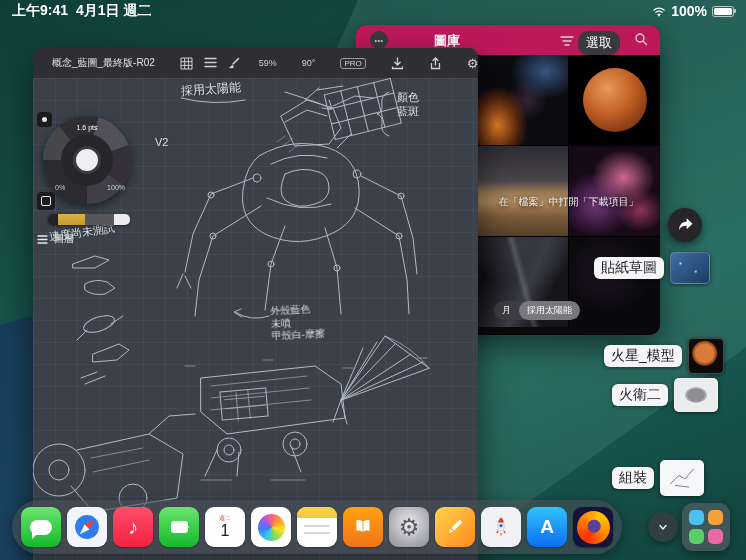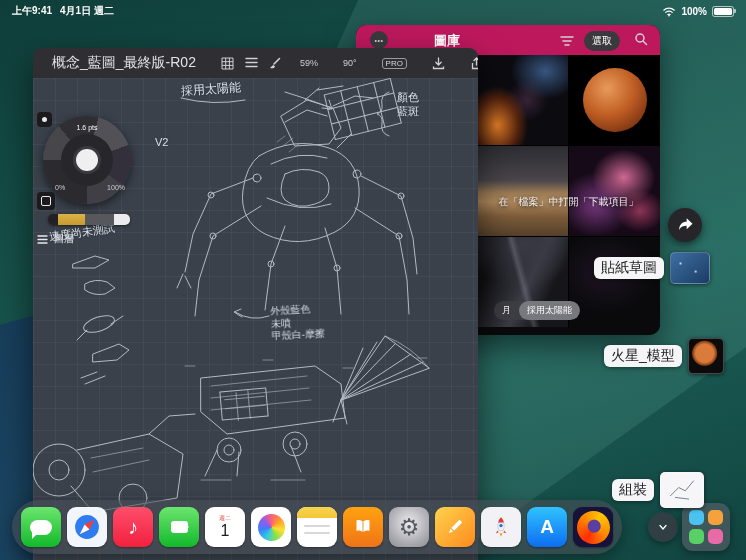--- a/index.html
+++ b/index.html
@@ -4,35 +4,35 @@
 <style>
   html,body{margin:0;padding:0;background:#000;}
   .screen{position:relative;width:746px;height:560px;overflow:hidden;
     font-family:"Liberation Sans","DejaVu Sans",sans-serif;-webkit-font-smoothing:antialiased;}
   
   .desktop{position:absolute;inset:0;background:linear-gradient(160deg,#0f3e3a 0%,#17524b 38%,#1c5f56 62%,#114440 100%);}
   .desk-light{position:absolute;inset:0;background:rgba(125,200,185,.15);clip-path:polygon(48% 0,100% 0,100% 62%,60% 100%,38% 30%);}
   .desk-blue{position:absolute;inset:0;background:rgba(25,45,105,.55);clip-path:polygon(0 58%,11% 54%,7% 100%,0 100%);}
   
   .statusbar{position:absolute;top:0;left:0;right:0;height:22px;z-index:6;display:flex;align-items:center;
-    justify-content:space-between;padding:0 12px;color:#fff;font-size:10px;font-weight:bold;}
+    justify-content:space-between;padding:0 12px;color:#fff;font-size:14px;font-weight:bold;}
   .sb-left{display:flex;gap:8px}
   .sb-right{display:flex;align-items:center;gap:5px}
   .batt{width:20px;height:9px;border:1px solid rgba(255,255,255,.65);border-radius:2.5px;position:relative}
   .batt::before{content:"";position:absolute;inset:1px;background:#fff;border-radius:1.5px}
   .batt::after{content:"";position:absolute;right:-3px;top:2.5px;width:2px;height:4px;background:rgba(255,255,255,.65);border-radius:0 1px 1px 0}
   
   .photos-win{position:absolute;left:356px;top:25px;width:304px;height:310px;background:#0a0a0c;border-radius:10px;
     overflow:hidden;z-index:10;box-shadow:0 12px 30px rgba(0,0,0,.5);}
   .ph-titlebar{position:absolute;top:0;left:0;right:0;height:30px;background:#be185d;}
   .ph-ellipsis{position:absolute;left:14px;top:6px;width:18px;height:18px;border-radius:50%;background:#3a3a3e;color:#d8d8dc;
     font-size:7px;letter-spacing:.5px;display:flex;align-items:center;justify-content:center}
   .ph-title{position:absolute;left:78px;top:7px;color:#fff;font-size:13px;font-weight:bold}
   .ph-filter{position:absolute;right:86px;top:8px}
-  .ph-select{position:absolute;right:40px;top:6px;background:#3a3a3e;color:#fff;font-size:10px;padding:3px 8px;border-radius:10px}
+  .ph-select{position:absolute;right:40px;top:6px;background:#3a3a3e;color:#fff;font-size:13px;padding:3px 8px;border-radius:10px}
   .ph-search{position:absolute;right:12px;top:7px}
   .ph-grid{position:absolute;top:30px;right:0;width:183px;display:grid;grid-template-columns:91px 91px;grid-auto-rows:90px;gap:1px;background:#000}
   .ph{width:91px;height:90px}
   .ph1{background:radial-gradient(40px 50px at 22% 78%,rgba(235,130,40,.95),rgba(160,60,10,.45) 55%,transparent 78%),
        radial-gradient(50px 40px at 75% 18%,rgba(70,110,165,.75),transparent 70%),
        radial-gradient(30px 30px at 55% 50%,rgba(120,70,110,.4),transparent 70%),#0b0b10;}
   .ph2{background:#000;display:flex;align-items:center;justify-content:center}
   .mars-ball{width:64px;height:64px;border-radius:50%;
     background:radial-gradient(circle at 38% 32%,#e89a5a,#c05e24 45%,#7e3512 80%,#591f08);}
   .ph3{background:linear-gradient(180deg,#2c2c32 0%,#49454a 38%,#9a7a55 52%,#b08a5e 62%,#7e5c3a 78%,#53402a 100%);}
@@ -47,21 +47,21 @@
     text-shadow:0 1px 4px rgba(0,0,0,.9);z-index:3}
   .ph-seg{position:absolute;top:276px;left:138px;display:flex;align-items:center;background:rgba(62,62,68,.85);
     border-radius:12px;color:#fff;font-size:9px;z-index:3;overflow:hidden}
   .ph-seg .seg{padding:3px 8px}
   .ph-seg .seg.active{background:rgba(130,130,138,.85);border-radius:12px}
   
   .concepts-win{position:absolute;left:33px;top:48px;width:445px;height:512px;z-index:20;border-radius:9px 9px 0 0;
     overflow:hidden;box-shadow:0 14px 34px rgba(0,0,0,.55);background:#3a414b;}
   .c-toolbar{position:absolute;top:0;left:0;right:0;height:30px;background:#2f2f33;display:flex;align-items:center;
     padding:0 10px;gap:9px;color:#cfcfd4;}
-  .c-title{font-size:14px;color:#e2e2e6;white-space:nowrap}
+  .c-title{font-size:10px;color:#e2e2e6;white-space:nowrap}
   .c-mid{display:flex;gap:11px;margin-left:16px}
   .c-spacer{flex:1}
   .c-right{display:flex;align-items:center;gap:25px;font-size:9px}
   .pro-badge{border:1px solid #9a9aa0;border-radius:3px;padding:0 3px;font-size:8px;color:#d8d8dc}
   .glyph-gear{font-size:13px;line-height:1;color:#cfcfd4}
   .glyph-help{font-size:10px;font-weight:bold}
   .c-canvas{position:absolute;top:30px;left:0;right:0;bottom:0;background:#3a414b;
     background-image:linear-gradient(rgba(255,255,255,.045) 1px,transparent 1px),
       linear-gradient(90deg,rgba(255,255,255,.045) 1px,transparent 1px);
     background-size:22px 22px;}
@@ -101,21 +101,21 @@
   .pill.dark{background:rgba(88,92,97,.94);color:#fff}
   .th{border-radius:5px;box-shadow:0 1px 4px rgba(0,0,0,.55);flex:0 0 auto;border:.5px solid rgba(255,255,255,.25);overflow:hidden}
   .th-sticker{width:38px;height:30px;background:radial-gradient(3px 3px at 25% 35%,#cfe2f5,transparent 60%),
     radial-gradient(3px 3px at 65% 62%,#cfe2f5,transparent 60%),linear-gradient(140deg,#3d6fa3,#1b3c63);}
   .th-logo{width:36px;height:28px;background:linear-gradient(135deg,#26341f,#0f190f 70%);}
   .th-marsmodel{width:34px;height:34px;background:radial-gradient(circle at 46% 42%,#d97b3a 0 9px,#8a3f14 12px,#0b0b0b 13px);}
   .th-deimos{width:42px;height:32px;background:radial-gradient(14px 10px at 50% 50%,#8f9096 0 60%,#b9bac0 75%,#ececef 80%);}
   .th-marssurface{width:46px;height:28px;background:linear-gradient(180deg,#c27b36 0 30%,#a35c22 55%,#7a3f14);}
   .th-assembly{width:42px;height:34px;background:#f6f6f8;display:flex;align-items:center;justify-content:center}
   .dr1{left:594px;top:252px}.dr2{left:596px;top:288px}.dr3{left:604px;top:338px}
-  .dr4{left:612px;top:378px}.dr5{left:618px;top:421px}.dr6{left:612px;top:472px}
+  .dr4{left:612px;top:378px}.dr5{left:618px;top:421px}.dr6{left:612px;top:460px}
   
   .sharebtn{position:absolute;left:668px;top:208px;width:34px;height:34px;border-radius:50%;background:#26262a;z-index:60;
     display:flex;align-items:center;justify-content:center;box-shadow:0 3px 9px rgba(0,0,0,.55)}
   
   .dock{position:absolute;left:12px;bottom:6px;height:54px;border-radius:27px;background:rgba(72,78,86,.6);z-index:40;
     display:flex;align-items:center;padding:0 9px;gap:6px;box-shadow:0 4px 14px rgba(0,0,0,.35)}
   .dk{width:40px;height:40px;border-radius:9px;position:relative;overflow:hidden;flex:0 0 auto;display:flex;
     align-items:center;justify-content:center;box-shadow:0 1px 2px rgba(0,0,0,.35)}
   .i-msg,.i-ft{background:linear-gradient(180deg,#6be56e,#13b92b)}
   .msg-bubble{width:22px;height:15px;background:#fff;border-radius:8px;position:relative}
@@ -367,20 +367,24 @@
   </div>
 
   <div class="dragrow dr1">
     <span class="pill">貼紙草圖</span>
     <span class="th th-sticker"></span>
   </div>
   <div class="dragrow dr3">
     <span class="pill">火星_模型</span>
     <span class="th th-marsmodel"></span>
   </div>
+  <div class="dragrow dr4">
+    <span class="pill">火衛二</span>
+    <span class="th th-deimos"></span>
+  </div>
   <div class="dragrow dr6">
     <span class="pill">組裝</span>
     <span class="th th-assembly">
       <svg width="36" height="28" viewBox="0 0 40 34">
           <path d="M6 24l10-10 8 4 10-12M12 26l16 2" stroke="#7a8088" stroke-width="1.2" fill="none" stroke-linecap="round"></path>
         </svg>
     </span>
   </div>
 
   <div class="dock">

